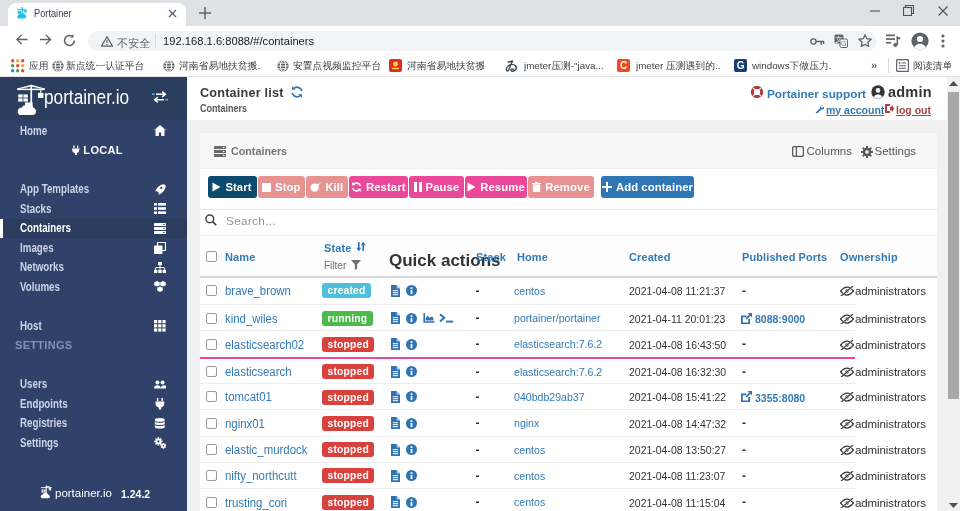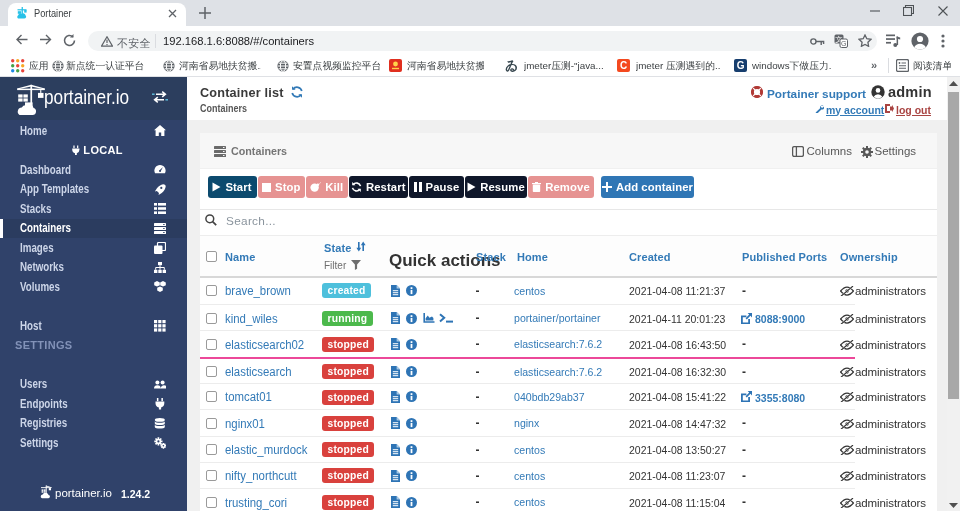--- a/index.html
+++ b/index.html
@@ -18,21 +18,21 @@
 .mi .t{position:absolute;left:19.5px;top:2.5px;transform:scaleX(.78);transform-origin:0 50%;white-space:nowrap}
 .mi .ic{position:absolute;left:153px;top:4px;width:14px;text-align:center}
 .mi.act{background:#2b3c5f;border-left:3px solid #fff;color:#fff}
 .mi.act .t{left:17px;font-weight:700}
 .mi.act .ic{left:150px}
 .main{left:187px;top:77px;width:773px;height:434px;background:#f0f0f0}
 .mhead{left:0;top:0;width:760px;height:43px;background:#fff}
 .panel{left:13px;top:56px;width:737px;height:378px;background:#fff}
 .phead{left:0;top:0;width:737px;height:36px;background:#f7f7f7;border-bottom:1px solid #f0f0f0}
 .btn{position:absolute;height:22px;border-radius:3px;color:#fff;font-size:11.3px;font-weight:700;text-align:center;line-height:22px;letter-spacing:.1px;white-space:nowrap}
-.bgrn{background:#0c4a6e}.bred{background:#e69392}.bblu{background:#0f172a}.bpri{background:#2f76b5}
+.bgrn{background:#0c4a6e}.bred{background:#e69392}.bblu{background:#ec4899}.bpri{background:#2f76b5}
 .th{position:absolute;color:#337ab7;font-size:11px;font-weight:700;letter-spacing:.1px}
 .ck{position:absolute;width:11px;height:11px;border:1px solid #9a9a9a;border-radius:2px;background:#fff}
 .trow{position:absolute;left:0;width:655px;height:26.3px}
 .nm{position:absolute;left:25px;top:6.5px;font-size:12px;color:#337ab7}
 .bdg{position:absolute;left:122px;top:5.6px;height:15px;line-height:15px;border-radius:3px;color:#fff;font-size:10.3px;font-weight:700;padding:0 5.5px;letter-spacing:.2px}
 .dash{position:absolute;top:6px;font-size:12px;color:#333;font-weight:700}
 .img{position:absolute;left:314px;top:7px;font-size:11.5px;color:#337ab7}
 .dt{position:absolute;left:429px;top:7.5px;font-size:11.5px;color:#333}
 .own{position:absolute;left:655px;top:7.5px;font-size:11.5px;color:#333;letter-spacing:-.1px}
 .prt{position:absolute;left:555px;top:8px;font-size:10.5px;color:#337ab7;font-weight:600}
@@ -213,30 +213,20 @@
         </svg>
       </span>
     </div>
 <div class="a" style="left:71px;top:66.8px;color:#fff;font-size:11px;font-weight:700;letter-spacing:.3px"><svg width="9" height="10" viewBox="0 0 11 11" style="display:inline-block;vertical-align:-1px">
         <g fill="#fff">
           <rect x="2.9" y="0" width="1.5" height="3.2"></rect>
           <rect x="7.4" y="0" width="1.5" height="3.2"></rect>
           <path d="M1.5 3.6h8.8v1.6a4.4 4.4 0 0 1-3.2 4.2v2.1h-2.2V9.4A4.4 4.4 0 0 1 1.5 5.2z"></path>
         </g>
       </svg> LOCAL</div>
-<div class="a mi" style="top:83.3px">
-      <span class="t">Dashboard</span>
-      <span class="ic">
-        <svg width="12" height="12" viewBox="0 0 12 12" style="position:absolute;left:1px;top:0">
-          <path d="M6 1a5.6 5.6 0 0 0-4.9 8.3h9.8A5.6 5.6 0 0 0 6 1z" fill="#fff"></path>
-          <path d="M5.3 6.6L9 3.1 6.6 7.5z" fill="#30426a"></path>
-          <circle cx="6" cy="7" r="1" fill="#30426a"></circle>
-        </svg>
-      </span>
-    </div>
 <div class="a mi" style="top:102.8px">
       <span class="t">App Templates</span>
       <span class="ic">
         <svg width="12" height="12" viewBox="0 0 12 12" style="position:absolute;left:1px;top:0">
           <path d="M11.7 0.3C8.5 0.5 5.2 2.2 3.4 5L1 8.7l2.3-.5L5.8 10.5 5.3 12.8 9 10.4c2.8-1.8 4.5-5.1 4.7-8.3z" transform="scale(0.86)" fill="#fff"></path>
           <circle cx="7.3" cy="3.9" r="1.1" fill="#30426a"></circle>
         </svg>
       </span>
     </div>
 <div class="a mi" style="top:122.3px">

